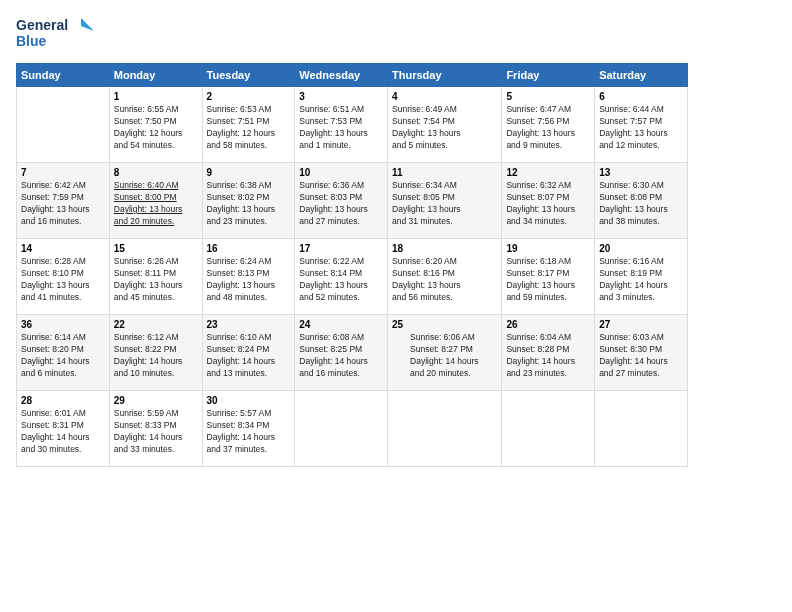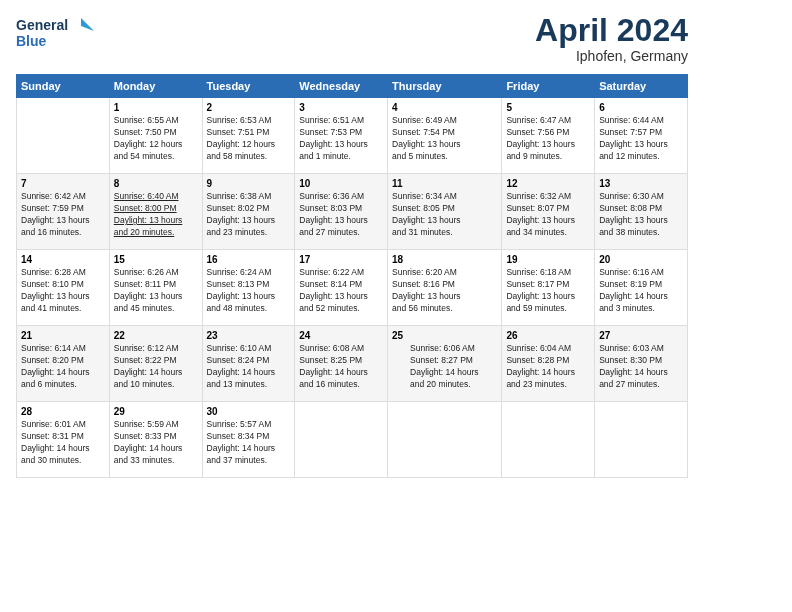--- a/index.html
+++ b/index.html
@@ -86,24 +86,20 @@
 
 <div class="page">
   <div class="header">
     <div class="logo">
     <svg width="80" height="40" viewBox="0 0 80 40">
       <text x="0" y="17" font-size="14" font-weight="bold" fill="#1a3a5c" font-family="Arial">General</text>
       <text x="0" y="33" font-size="14" font-weight="bold" fill="#2a6db5" font-family="Arial">Blue</text>
       <polygon points="65,5 78,18 65,13" fill="#2a9bd4"></polygon>
     </svg>
   </div>
-    <div class="title-block">
-      <div class="title-main">April 2024</div>
-      <div class="title-sub">Iphofen, Germany</div>
-    </div>
   </div>
 
   <table>
     <thead>
       <tr>
       <th>Sunday</th>
           <th>Monday</th>
           <th>Tuesday</th>
           <th>Wednesday</th>
           <th>Thursday</th>
@@ -254,21 +250,21 @@
           <td>
             <div class="day-num">20</div>
             <div class="day-info" style="white-space: pre-line;">Sunrise: 6:16 AM
 Sunset: 8:19 PM
 Daylight: 14 hours
 and 3 minutes.</div>
           </td>
         </tr>
         <tr>
           <td>
-            <div class="day-num">21</div>
+            <div class="day-num">36</div>
             <div class="day-info" style="white-space: pre-line;">Sunrise: 6:14 AM
 Sunset: 8:20 PM
 Daylight: 14 hours
 and 6 minutes.</div>
           </td>
           <td>
             <div class="day-num">22</div>
             <div class="day-info" style="white-space: pre-line;">Sunrise: 6:12 AM
 Sunset: 8:22 PM
 Daylight: 14 hours

